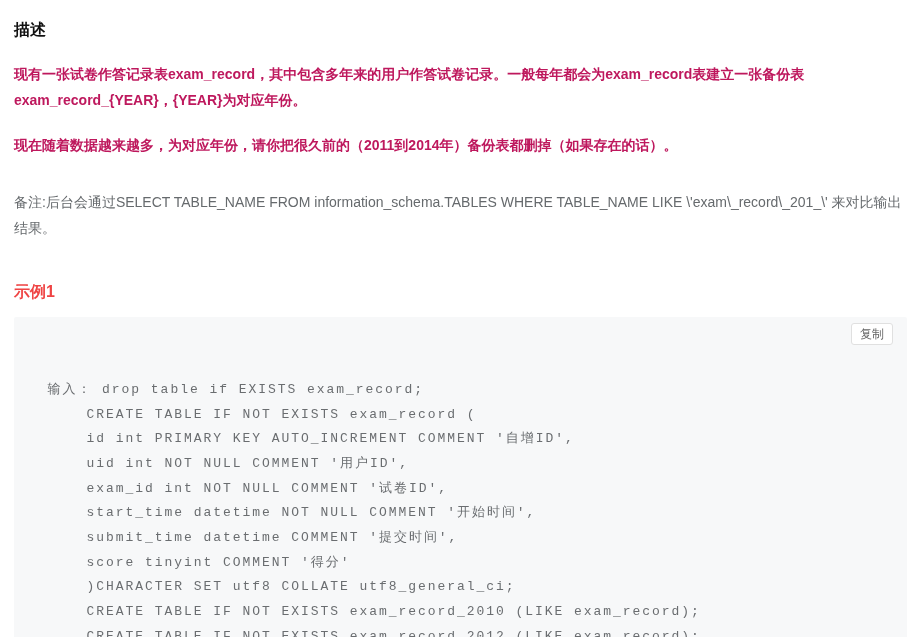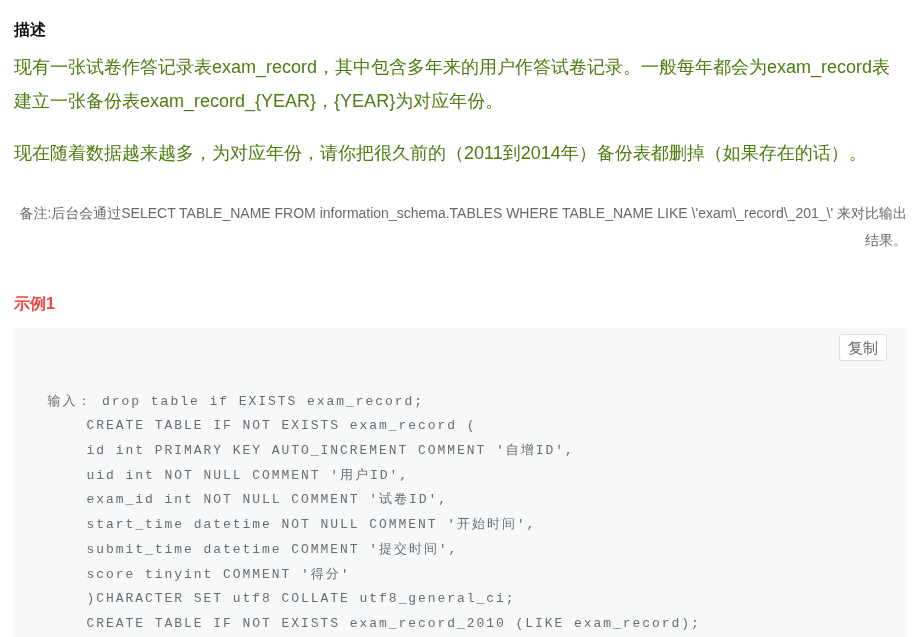--- a/index.html
+++ b/index.html
@@ -9,65 +9,65 @@
     color: #333;
     padding: 12px 14px;
     width: 921px;
     font-size: 14px;
     line-height: 1.8;
   }
   h4.section-title {
     font-size: 16px;
     font-weight: 700;
     color: #111;
-    margin-bottom: 5px;
+    margin-bottom: 16px;
     margin-top: 4px;
   }
   h4.example-title {
     font-size: 16px;
     font-weight: 700;
     color: #ef4444;
     margin-top: 36px;
     margin-bottom: 10px;
   }
   .desc-para {
-    color: #4d7c0f;
-    font-size: 18px;
+    color: #be185d;
+    font-size: 14px;
     line-height: 1.9;
     margin-bottom: 18px;
+    font-weight: bold;
   }
   .note-block {
     color: #666a6d;
     font-size: 14px;
     line-height: 1.9;
     margin-top: 30px;
     margin-bottom: 8px;
-    text-align: right;
   }
   .code-block {
     position: relative;
     background: #f7f8f9;
     padding: 12px 14px 14px 14px;
     font-family: "Courier New", Consolas, monospace;
     font-size: 13px;
     color: #6a6d70;
     line-height: 1.9;
     white-space: pre;
     overflow-x: auto;
     border-radius: 2px;
     letter-spacing: 0.15em;
   }
   .copy-btn {
     position: absolute;
     top: 6px;
-    right: 20px;
+    right: 14px;
     background: #ffffff;
     border: 1px solid #e0e0e0;
     border-radius: 3px;
-    font-size: 15px;
+    font-size: 12px;
     color: #666;
     padding: 2px 8px;
     cursor: pointer;
     font-family: -apple-system, BlinkMacSystemFont, "Segoe UI", "PingFang SC", "Microsoft YaHei", sans-serif;
     letter-spacing: normal;
     line-height: 1.4;
   }
 </style>
 </head>
 <body>

